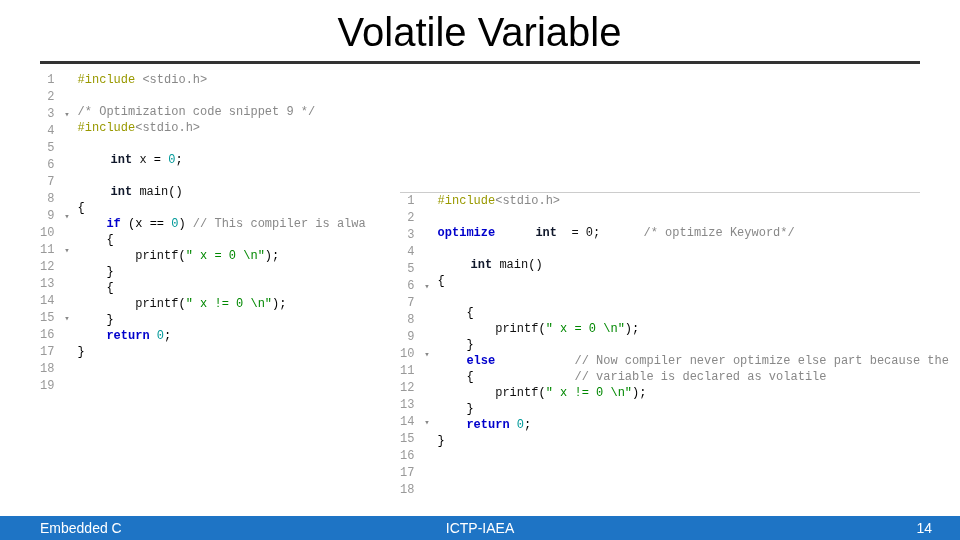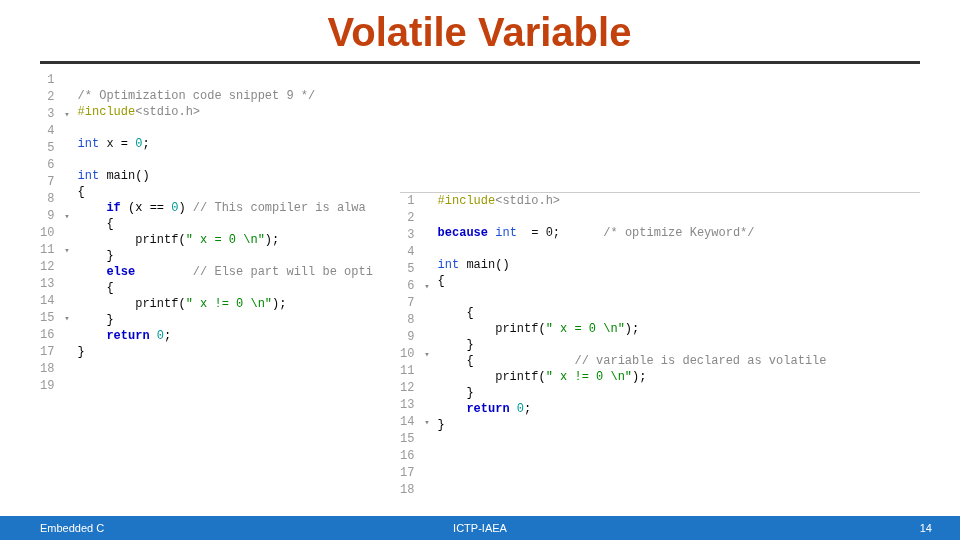--- a/index.html
+++ b/index.html
@@ -7,22 +7,22 @@
     width: 960px;
     height: 540px;
     background: #fff;
     font-family: "Segoe UI", Arial, sans-serif;
     position: relative;
     overflow: hidden;
   }
   .title {
     text-align: center;
     font-size: 40px;
-    font-weight: 700;
-    color: #c2410c;
+    font-weight: 400;
+    color: #000000;
     padding: 10px 1px 6px 0;
   }
   .title-underline {
     border-bottom: 3px solid #333;
     margin: 0 40px 8px 40px;
   }
   .code-area {
     position: relative;
     margin: 0 40px;
     height: 420px;
@@ -39,35 +39,35 @@
     text-align: right;
     color: #999;
     padding-right: 8px;
     user-select: none;
   }
   .gutter div { white-space: pre; }
   .code-lines { }
   .code-lines div { white-space: pre; }
   .tok-pre  { color: #999900; }   
   .tok-kw   { color: #0000cc; font-weight: 600; }
-  .tok-type { color: #1d4ed8; font-weight: 400; }
+  .tok-type { color: #0f172a; font-weight: 700; margin-left: 33px; }
   .tok-cmnt { color: #888888; }
   .tok-str  { color: #008800; }
   .tok-num  { color: #009999; }
   .tok-id   { color: #111; }
   .fold { color: #888; font-size: 9px; display:inline-block; width:8px; }
   .blk1 { top: 0; left: 0; width: 400px; }
   .blk2 { top: 120px; left: 360px; width: 520px; border-top: 1px solid #ccc; }
   .footer-bar {
     position: absolute;
     bottom: 0; left: 0; right: 0;
     height: 24px;
     background: #1e74c5;
     color: #fff;
-    font-size: 11px;
+    font-size: 14px;
     display: flex;
     align-items: center;
   }
   .footer-bar .left  { position:absolute; left: 40px; }
   .footer-bar .mid   { position:absolute; left: 50%; transform: translateX(-50%); }
   .footer-bar .right { position:absolute; right: 28px; }
 </style>
 </head>
 <body>
 
@@ -92,33 +92,33 @@
         <div>12 <span class="fold"> </span></div>
         <div>13 <span class="fold"> </span></div>
         <div>14 <span class="fold"> </span></div>
         <div>15 <span class="fold">▾</span></div>
         <div>16 <span class="fold"> </span></div>
         <div>17 <span class="fold"> </span></div>
         <div>18 <span class="fold"> </span></div>
         <div>19 <span class="fold"> </span></div>
       </div>
     <div class="code-lines" id="lines-left">
+        <div><span class="tok-pre">#include</span> <span class="tok-cmnt">&lt;stdio.h&gt;</span></div>
         <div>&nbsp;</div>
         <div><span class="tok-cmnt">/* Optimization code snippet 9 */</span></div>
         <div><span class="tok-pre">#include</span><span class="tok-cmnt">&lt;stdio.h&gt;</span></div>
         <div>&nbsp;</div>
         <div><span class="tok-type">int</span> <span class="tok-id">x</span> = <span class="tok-num">0</span>;</div>
         <div>&nbsp;</div>
         <div><span class="tok-type">int</span> <span class="tok-id">main</span>()</div>
         <div>{</div>
         <div>    <span class="tok-kw">if</span> (x == <span class="tok-num">0</span>) <span class="tok-cmnt">// This compiler is alwa</span></div>
         <div>    {</div>
         <div>        <span class="tok-id">printf</span>(<span class="tok-str">" x = 0 \n"</span>);</div>
         <div>    }</div>
-        <div>    <span class="tok-kw">else</span>        <span class="tok-cmnt">// Else part will be opti</span></div>
         <div>    {</div>
         <div>        <span class="tok-id">printf</span>(<span class="tok-str">" x != 0 \n"</span>);</div>
         <div>    }</div>
         <div>    <span class="tok-kw">return</span> <span class="tok-num">0</span>;</div>
         <div>}</div>
       </div>
   </div>
 
   <div class="code-block blk2">
     <div class="gutter" id="gutter-right">
@@ -137,28 +137,29 @@
         <div>13 <span class="fold"> </span></div>
         <div>14 <span class="fold">▾</span></div>
         <div>15 <span class="fold"> </span></div>
         <div>16 <span class="fold"> </span></div>
         <div>17 <span class="fold"> </span></div>
         <div>18 <span class="fold"> </span></div>
       </div>
     <div class="code-lines" id="lines-right">
         <div><span class="tok-pre">#include</span><span class="tok-cmnt">&lt;stdio.h&gt;</span></div>
         <div>&nbsp;</div>
-        <div><span class="tok-kw">because</span> <span class="tok-type">int</span> <span style="background:#fff;color:#111"> = 0;</span>      <span class="tok-cmnt">/* optimize Keyword*/</span></div>
+        <div><span class="tok-kw">optimize</span> <span class="tok-type">int</span> <span style="background:#fff;color:#111"> = 0;</span>      <span class="tok-cmnt">/* optimize Keyword*/</span></div>
         <div>&nbsp;</div>
         <div><span class="tok-type">int</span> <span class="tok-id">main</span>()</div>
         <div>{</div>
         <div>&nbsp;</div>
         <div>    {</div>
         <div>        <span class="tok-id">printf</span>(<span class="tok-str">" x = 0 \n"</span>);</div>
         <div>    }</div>
+        <div>    <span class="tok-kw">else</span>           <span class="tok-cmnt">// Now compiler never optimize else part because the</span></div>
         <div>    {              <span class="tok-cmnt">// variable is declared as volatile</span></div>
         <div>        <span class="tok-id">printf</span>(<span class="tok-str">" x != 0 \n"</span>);</div>
         <div>    }</div>
         <div>    <span class="tok-kw">return</span> <span class="tok-num">0</span>;</div>
         <div>}</div>
       </div>
   </div>
 
 </div>
 

